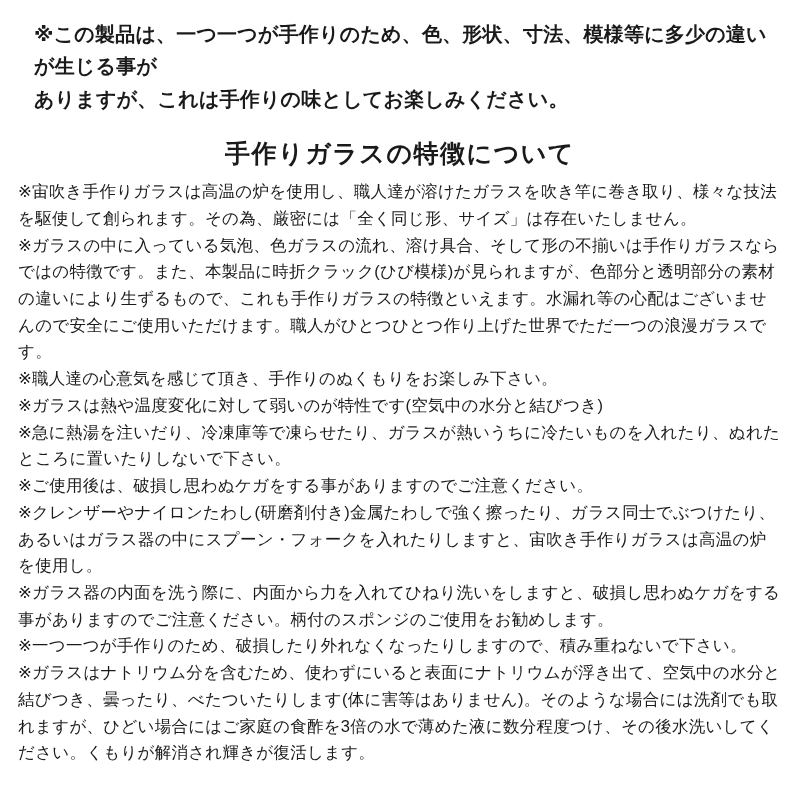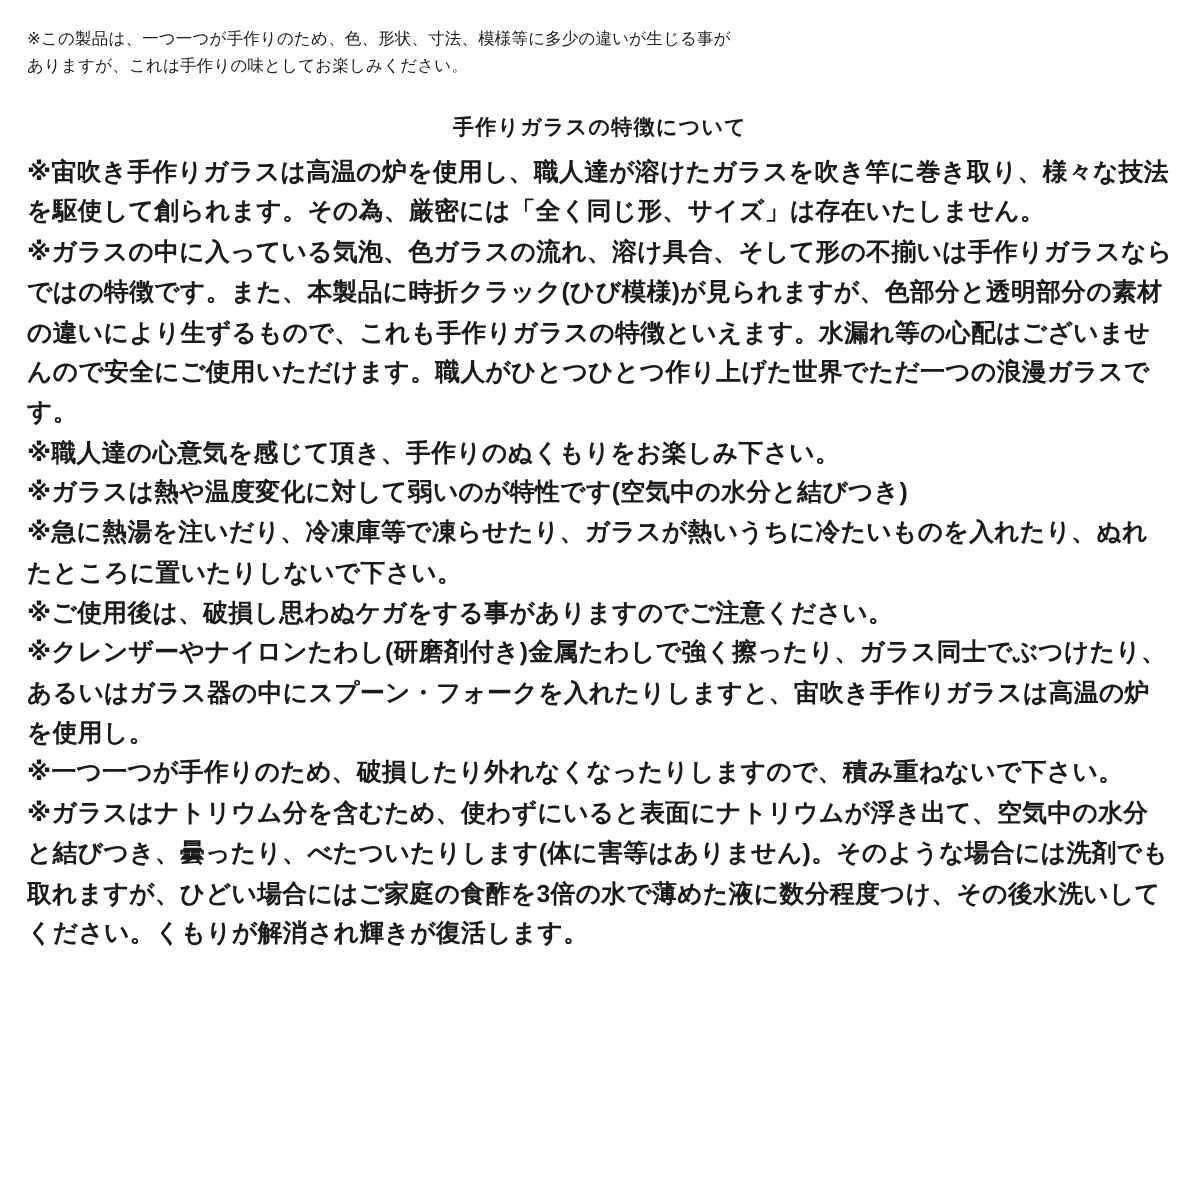--- a/index.html
+++ b/index.html
@@ -23,44 +23,44 @@
     flex-direction: column;
   }
   .para {
     font-size: 16.5px;
     line-height: 1.62;
     letter-spacing: 0.02em;
     margin: 0;
     text-align: left;
   }
   .intro {
-    font-size: 11px;
+    font-size: 20px;
     line-height: 1.62;
-    font-weight: 400;
+    font-weight: 700;
     letter-spacing: 0.01em;
+    margin-left: 16px;
   }
   .heading {
     text-align: center;
-    font-size: 14px;
+    font-size: 25px;
     font-weight: 700;
     letter-spacing: 0.06em;
     margin: 22px 0 8px 0;
   }
   .heading.second {
     margin-top: 26px;
   }
   .block {
     margin-bottom: 0px;
   }
   .note-line {
     font-size: 16.5px;
     line-height: 1.62;
     letter-spacing: 0.015em;
     margin: 0;
-    font-weight: bold;
   }
   .section-body > .note-line + .note-line {
     margin-top: 0px;
   }
 </style>
 </head>
 <body>
 
 <div class="page">
 
@@ -77,18 +77,19 @@
       <p class="note-line">※職人達の心意気を感じて頂き、手作りのぬくもりをお楽しみ下さい。</p>
     </div>
   </div>
 
   <div class="block">
     <div class="section-body">
       <p class="note-line">※ガラスは熱や温度変化に対して弱いのが特性です(空気中の水分と結びつき)</p>
       <p class="note-line">※急に熱湯を注いだり、冷凍庫等で凍らせたり、ガラスが熱いうちに冷たいものを入れたり、ぬれたところに置いたりしないで下さい。</p>
       <p class="note-line">※ご使用後は、破損し思わぬケガをする事がありますのでご注意ください。</p>
       <p class="note-line">※クレンザーやナイロンたわし(研磨剤付き)金属たわしで強く擦ったり、ガラス同士でぶつけたり、あるいはガラス器の中にスプーン・フォークを入れたりしますと、宙吹き手作りガラスは高温の炉を使用し。</p>
+      <p class="note-line">※ガラス器の内面を洗う際に、内面から力を入れてひねり洗いをしますと、破損し思わぬケガをする事がありますのでご注意ください。柄付のスポンジのご使用をお勧めします。</p>
       <p class="note-line">※一つ一つが手作りのため、破損したり外れなくなったりしますので、積み重ねないで下さい。</p>
       <p class="note-line">※ガラスはナトリウム分を含むため、使わずにいると表面にナトリウムが浮き出て、空気中の水分と結びつき、曇ったり、べたついたりします(体に害等はありません)。そのような場合には洗剤でも取れますが、ひどい場合にはご家庭の食酢を3倍の水で薄めた液に数分程度つけ、その後水洗いしてください。くもりが解消され輝きが復活します。</p>
     </div>
   </div>
 
 </div>
 
 </body></html>

